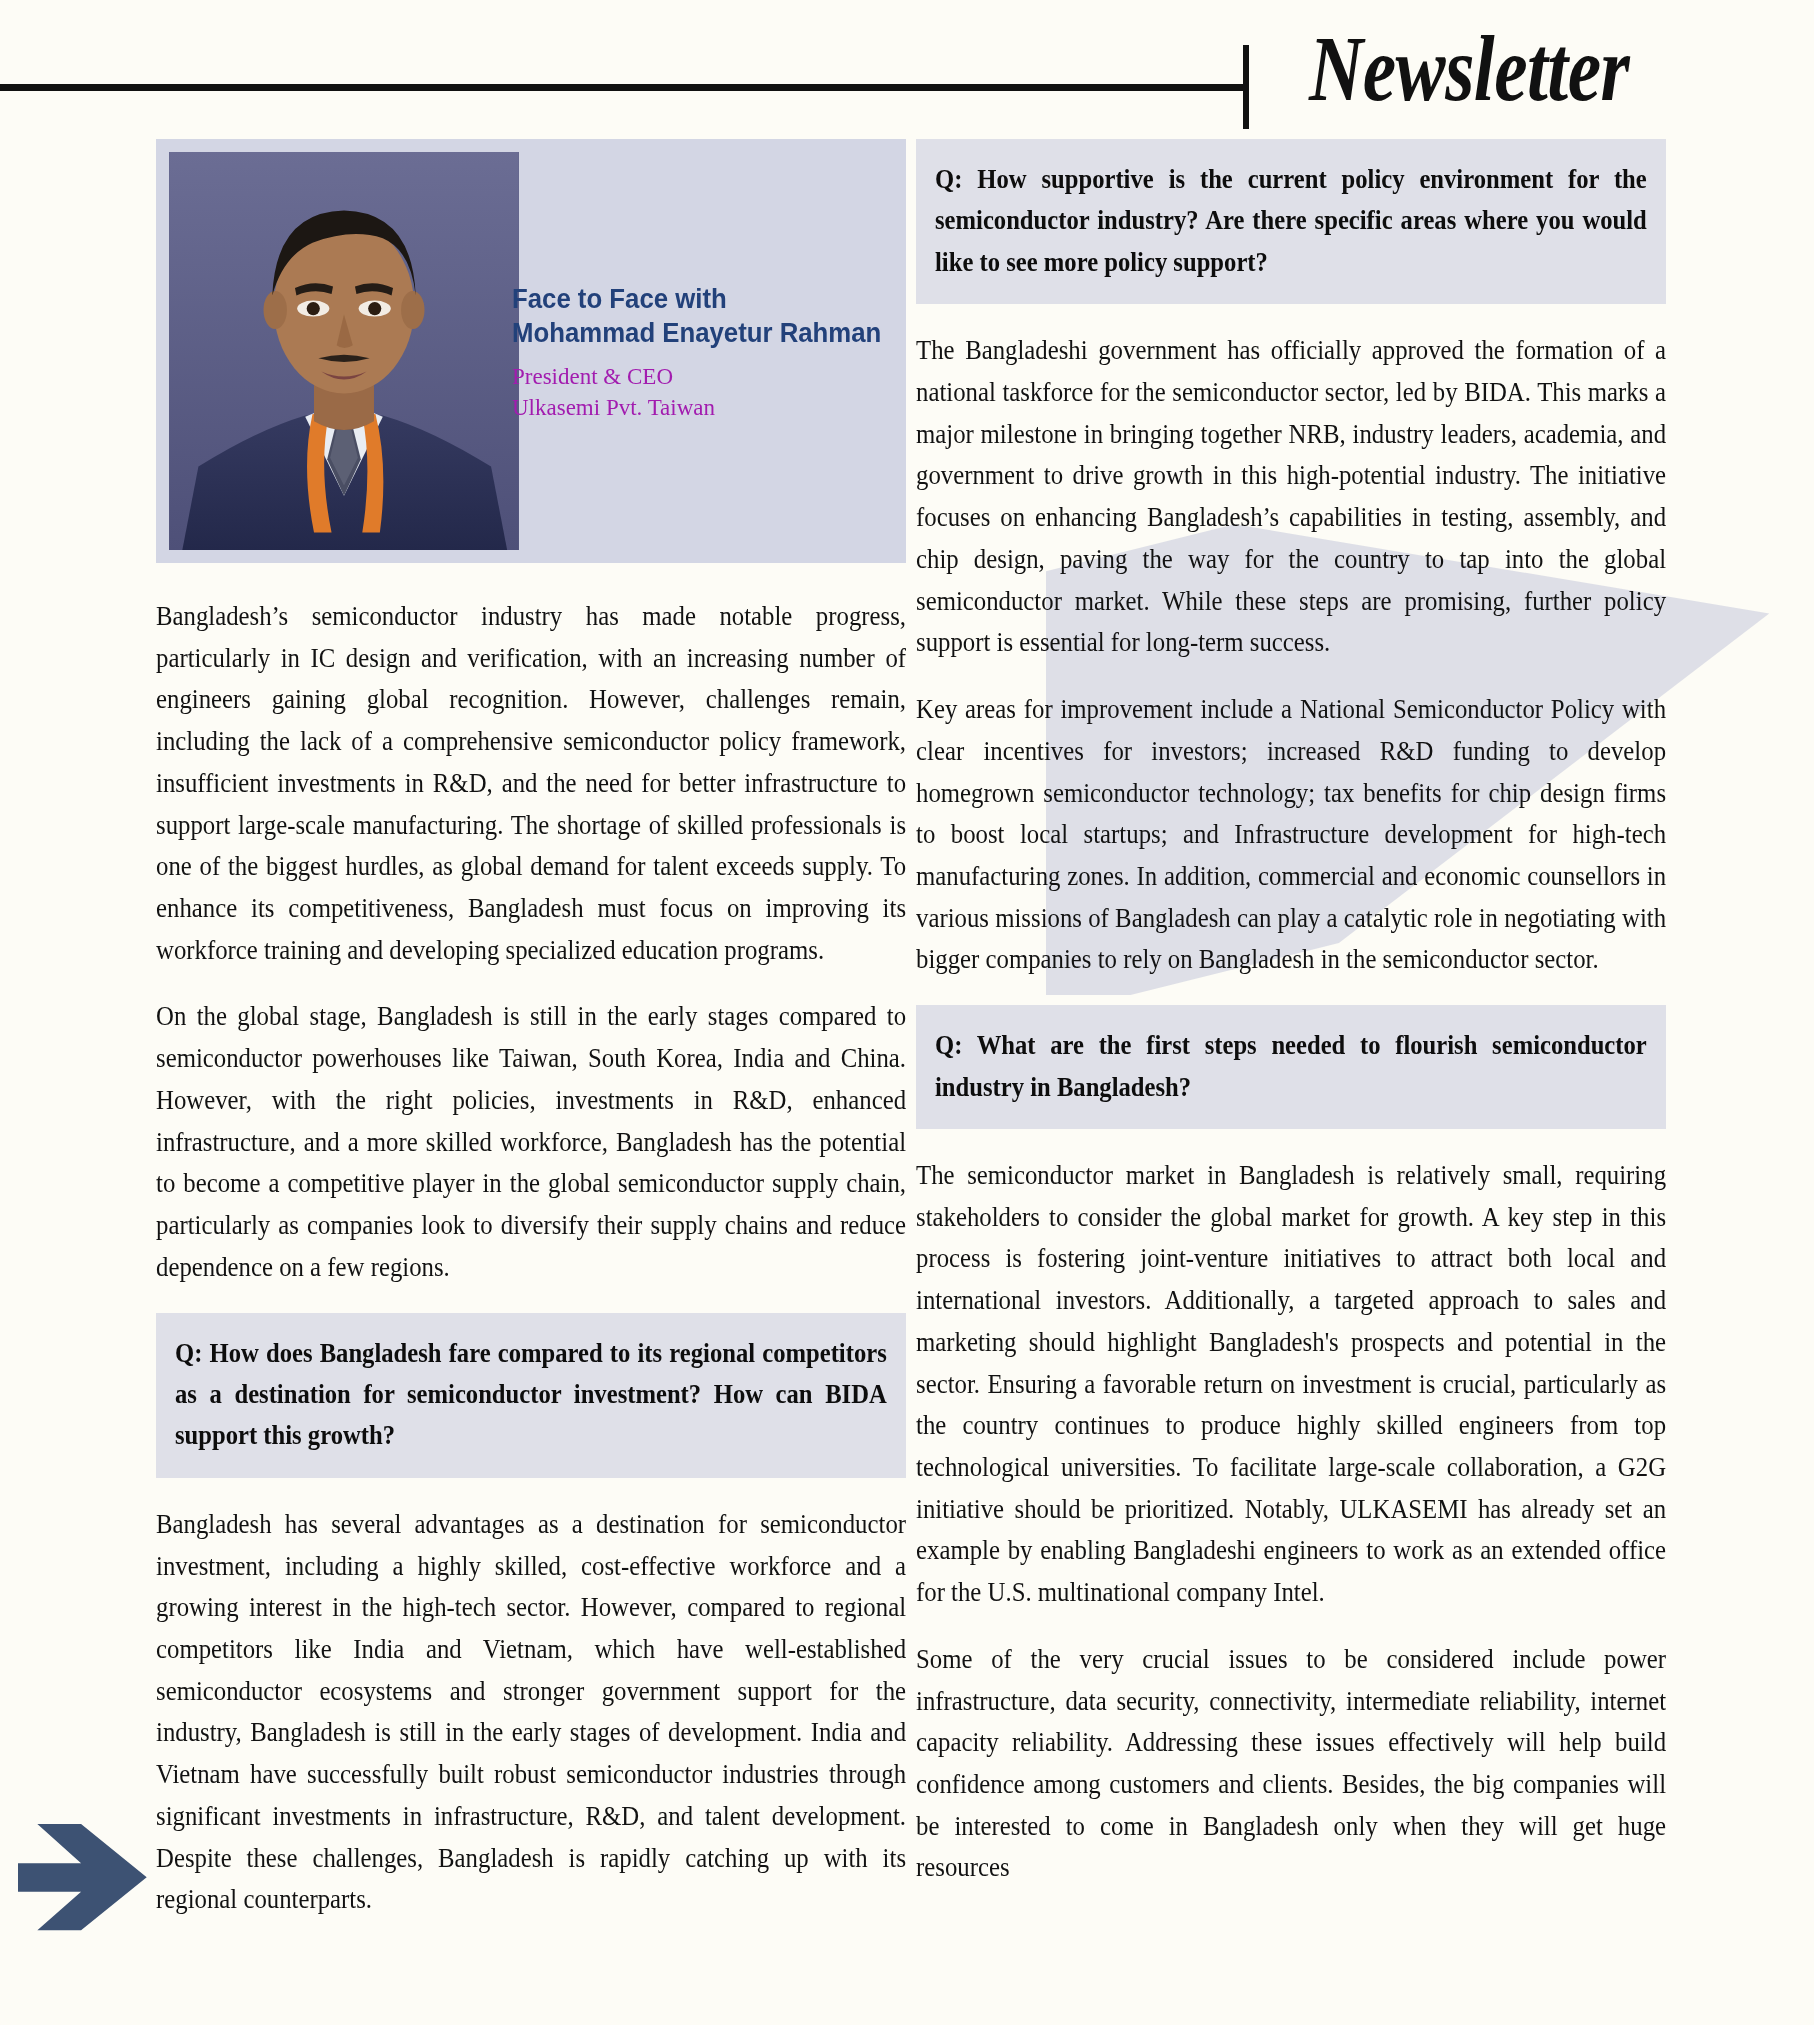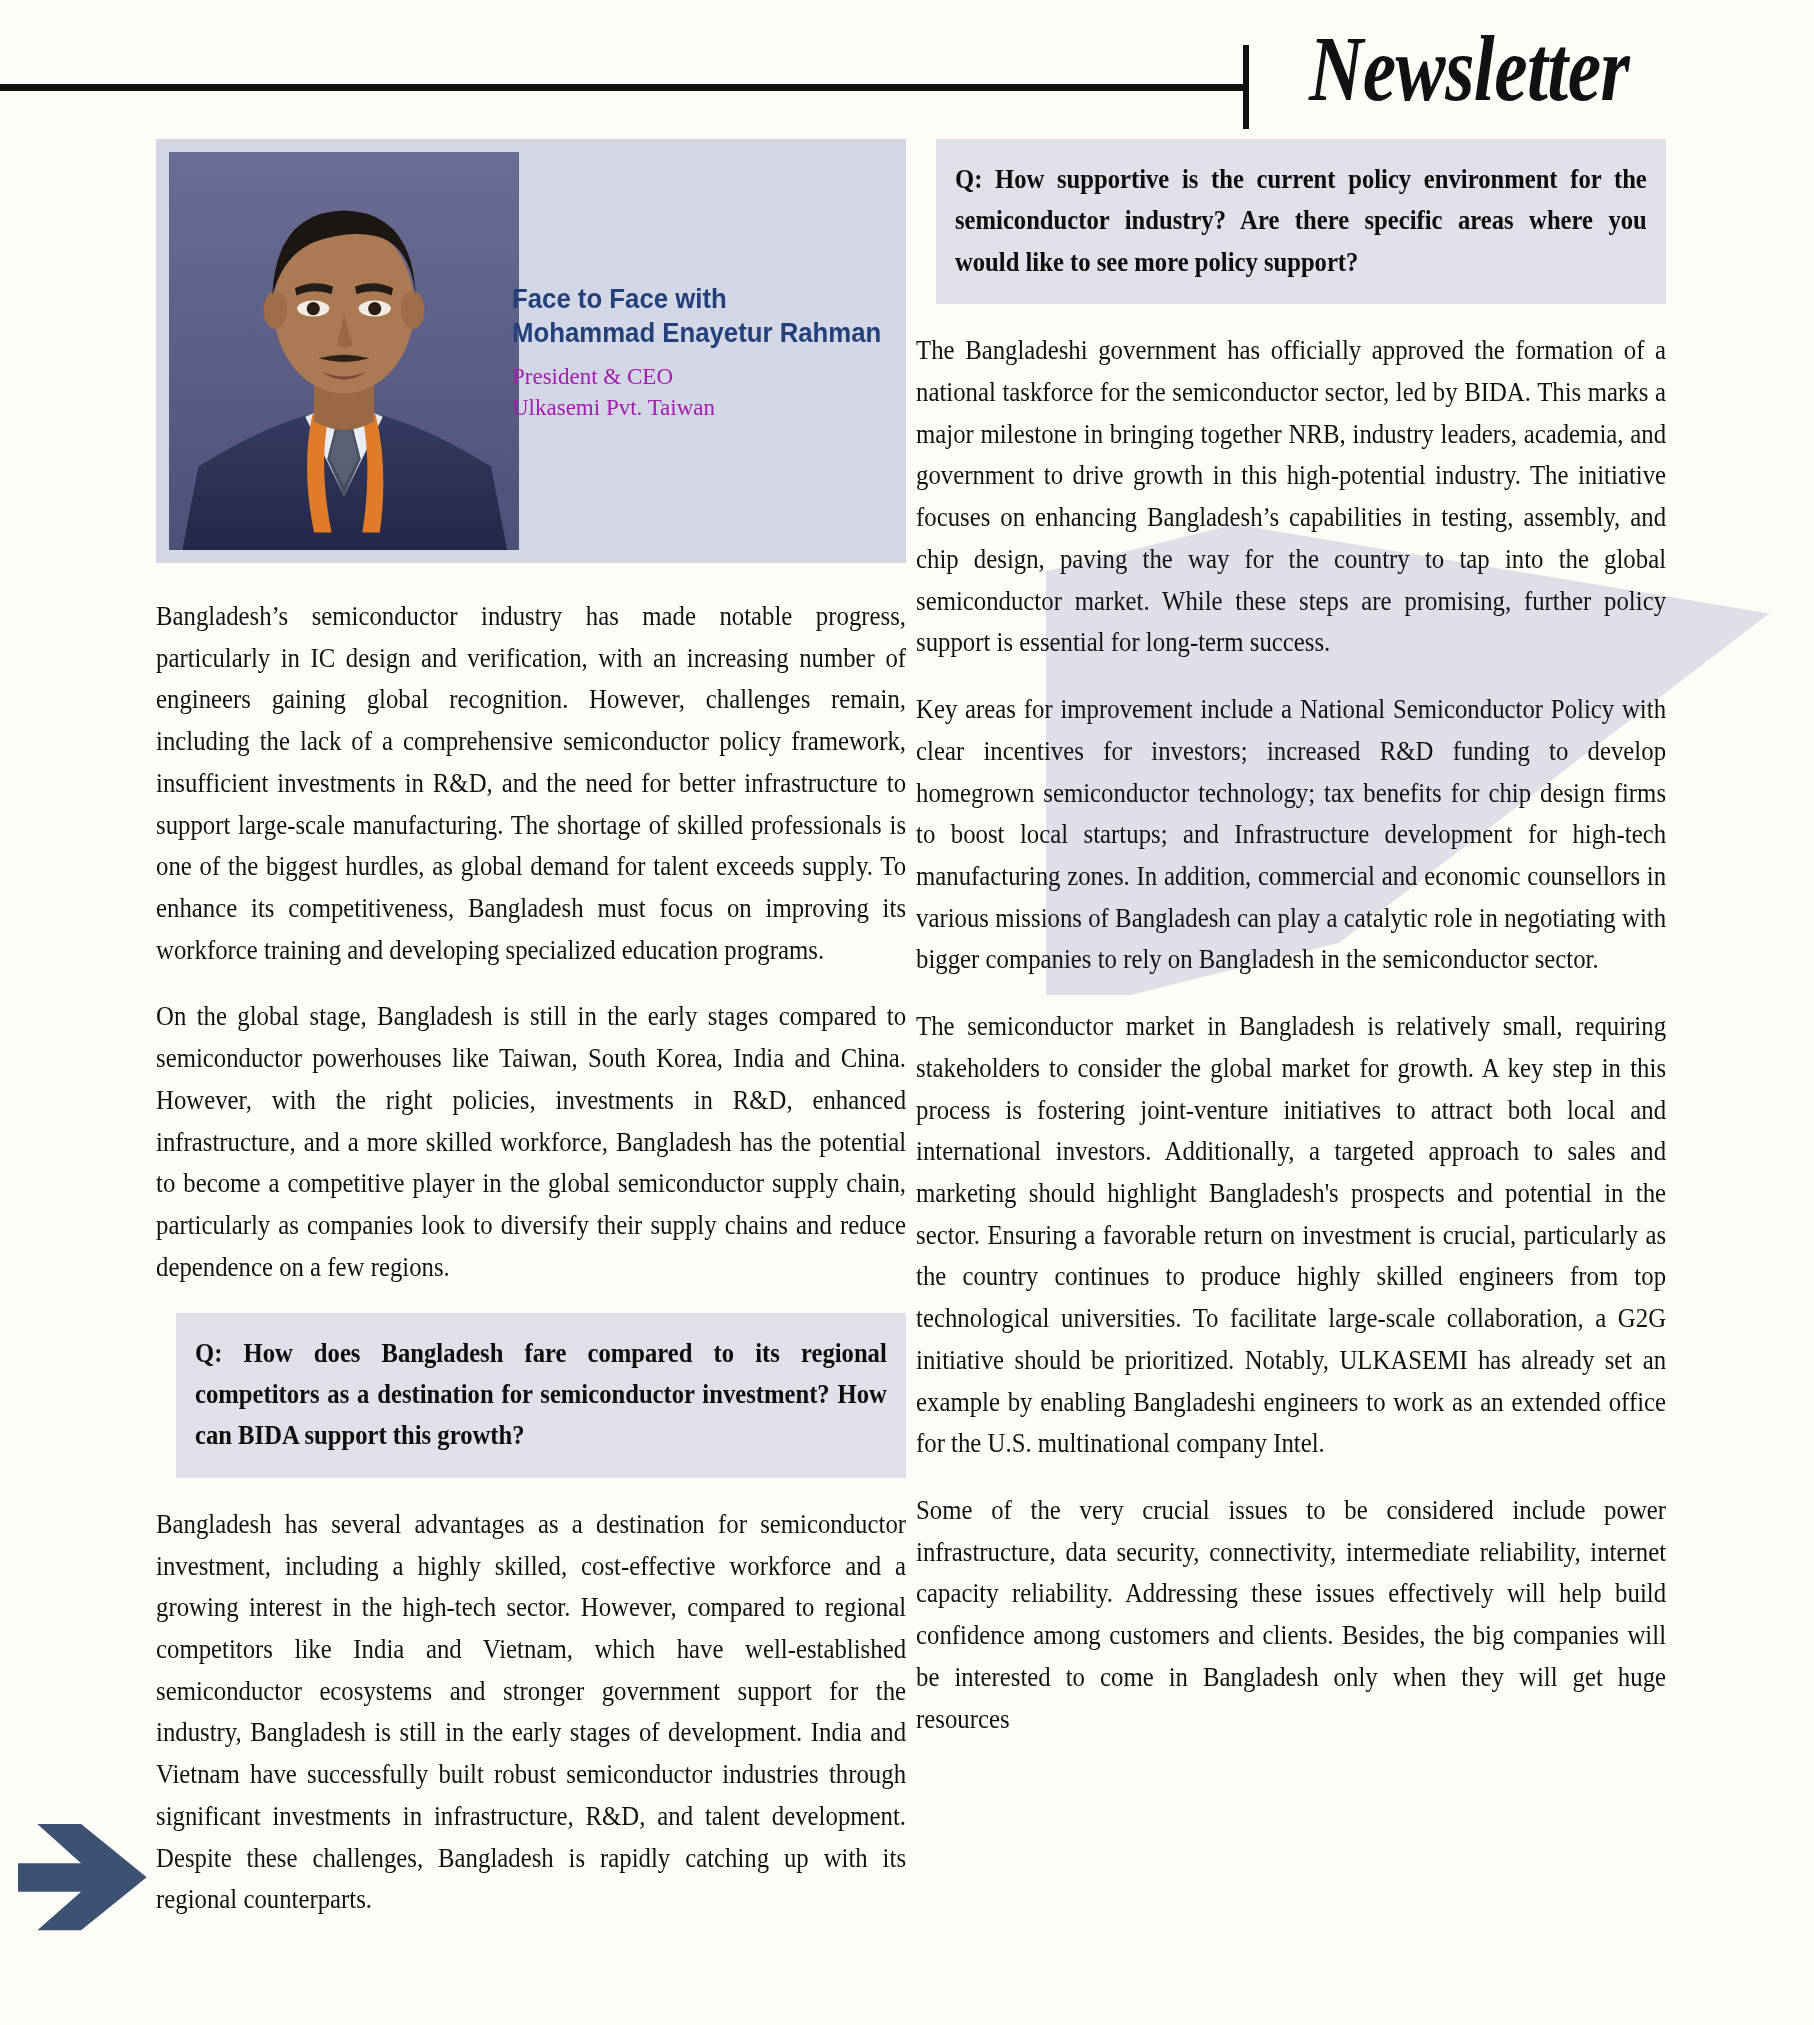--- a/index.html
+++ b/index.html
@@ -136,21 +136,20 @@
     white-space: nowrap;
   }
   .profile-role { margin-top: 11.7px; }
 
   
   .qbox {
     background: #dfe0e8;
     padding: 19px 19px 22px 19px;
     box-sizing: border-box;
     margin-bottom: 25px;
-    margin-left: 20px;
   }
   .qbox-text {
     font-family: "Liberation Serif", "DejaVu Serif", serif;
     font-weight: bold;
     font-size: 28px;
     line-height: 1.48;
     color: #0d0d0d;
     text-align: justify;
     text-align-last: left;
     transform: scaleX(0.88);
@@ -283,20 +282,23 @@
     <div class="col col-right">
 
       <div class="qbox">
         <div class="qbox-text">Q: How supportive is the current policy environment for the semiconductor industry? Are there specific areas where you would like to see more policy support?</div>
       </div>
 
       <p class="para">The Bangladeshi government has officially approved the formation of a national taskforce for the semiconductor sector, led by BIDA. This marks a major milestone in bringing together NRB, industry leaders, academia, and government to drive growth in this high-potential industry. The initiative focuses on enhancing Bangladesh’s capabilities in testing, assembly, and chip design, paving the way for the country to tap into the global semiconductor market. While these steps are promising, further policy support is essential for long-term success.</p>
 
       <p class="para">Key areas for improvement include a National Semiconductor Policy with clear incentives for investors; increased R&amp;D funding to develop homegrown semiconductor technology; tax benefits for chip design firms to boost local startups; and Infrastructure development for high-tech manufacturing zones. In addition, commercial and economic counsellors in various missions of Bangladesh can play a catalytic role in negotiating with bigger companies to rely on Bangladesh in the semiconductor sector.</p>
 
+      <div class="qbox">
+        <div class="qbox-text">Q: What are the first steps needed to flourish semiconductor industry in Bangladesh?</div>
+      </div>
 
       <p class="para">The semiconductor market in Bangladesh is relatively small, requiring stakeholders to consider the global market for growth. A key step in this process is fostering joint-venture initiatives to attract both local and international investors. Additionally, a targeted approach to sales and marketing should highlight Bangladesh's prospects and potential in the sector. Ensuring a favorable return on investment is crucial, particularly as the country continues to produce highly skilled engineers from top technological universities. To facilitate large-scale collaboration, a G2G initiative should be prioritized. Notably, ULKASEMI has already set an example by enabling Bangladeshi engineers to work as an extended office for the U.S. multinational company Intel.</p>
 
 
       <p class="para last">Some of the very crucial issues to be considered include power infrastructure, data security, connectivity, intermediate reliability, internet capacity reliability. Addressing these issues effectively will help build confidence among customers and clients. Besides, the big companies will be interested to come in Bangladesh only when they will get huge resources</p>
 
     </div>
   </div>
 
   <div class="corner-arrow">

